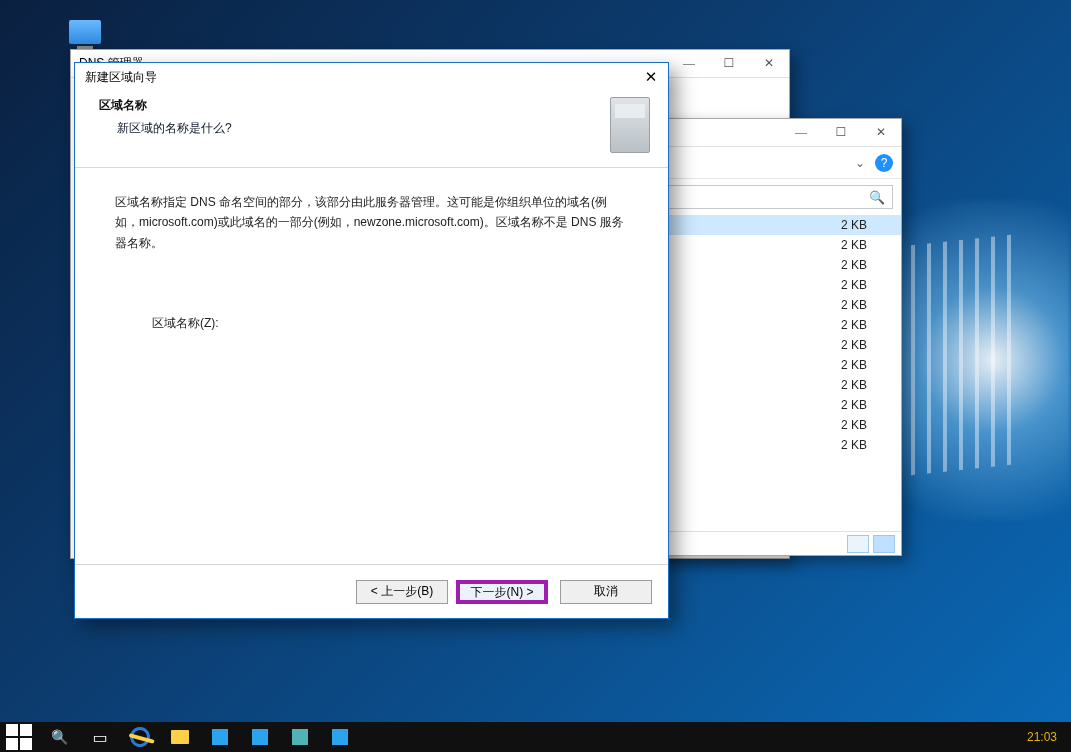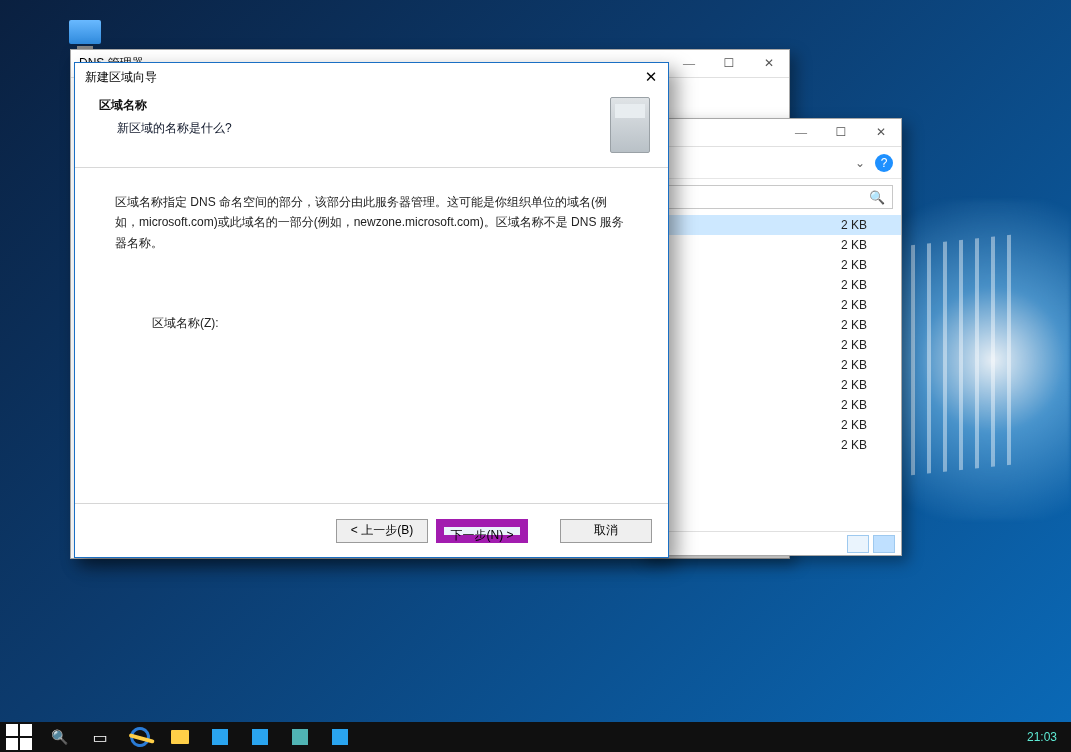--- a/index.html
+++ b/index.html
@@ -27,21 +27,21 @@
   .glyph.bin    { background:#0e639c; width:26px; height:30px; border-radius:4px; }
   .glyph.panel  { background:#0096e6; width:30px; height:30px; border-radius:50%; border:3px solid #fff; }
 
   
   .taskbar { position: absolute; left:0; right:0; bottom:0; height:30px; background:#101010; display:flex; align-items:center; padding:0 6px; }
   .taskbar .start { width:26px; height:26px; display:grid; grid-template:1fr 1fr/1fr 1fr; gap:2px; margin-right:10px; cursor:pointer; }
   .taskbar .start span{ background:#fff; }
   .taskbar .tbicon { width:36px; height:26px; margin-right:4px; display:flex;align-items:center;justify-content:center; cursor:pointer;}
   .taskbar .search { color:#fff; font-size:14px;}
   .taskbar .spacer{flex:1;}
-  .taskbar .clock{ color:#5eead4; font-size:12px; margin-right:8px;}
+  .taskbar .clock{ color:#eab308; font-size:12px; margin-right:8px;}
   .folder-ico { width:18px; height:14px; background:#ffcf48; border-radius:1px; position:relative;}
   .ie-ico{ width:20px;height:20px;border:3px solid #2a7bd6;border-radius:50%; transform:rotate(15deg); position:relative;}
   .ie-ico::after{content:"";position:absolute;left:-4px;top:6px;width:26px;height:4px;background:#ffcf48;border-radius:2px;}
 
   
   .win { position:absolute; background:#fff; border:1px solid #a8a8a8; box-shadow: 6px 6px 14px rgba(0,0,0,.35); }
   .win .titlebar{ height:28px; background:#fff; display:flex; align-items:center; font-size:12px; padding-left:8px; border-bottom:1px solid #e0e0e0;}
   .winbtns{ margin-left:auto; display:flex;}
   .winbtn{ width:40px; height:28px; display:flex;align-items:center;justify-content:center; font-family:"Segoe UI Symbol"; color:#555; cursor:pointer;}
 
@@ -59,41 +59,41 @@
   .explorer .searchbox .sicon{ color:#555; font-size:13px;}
   .explorer .filelist{ margin:6px 0 0 0; max-height:340px; overflow:hidden;}
   .explorer .sizecol{ display:flex; flex-direction:column;}
   .explorer .row{ display:flex; justify-content:flex-end; padding:3px 34px 3px 0; font-size:12px; color:#222;}
   .explorer .row.sel{ background:#cde8ff;}
   .explorer .status{ position:absolute; left:0; right:0; bottom:0; height:24px; border-top:1px solid #e0e0e0; display:flex; justify-content:flex-end; align-items:center; gap:4px; padding-right:6px;}
   .viewbtn{ width:22px;height:18px;border:1px solid #9ec9ef; background:#eaf4fd; }
   .viewbtn.active{ background:#bfe0ff; }
 
   
-  .wizard { position:absolute; left:74px; top:62px; width:595px; height:496px; background:#fff; border:1px solid #1a6fc4; box-shadow: 8px 8px 18px rgba(0,0,0,.4); }
+  .wizard { position:absolute; left:74px; top:62px; width:595px; height:557px; background:#fff; border:1px solid #1a6fc4; box-shadow: 8px 8px 18px rgba(0,0,0,.4); }
   .wizard .titlebar{ height:28px; display:flex; align-items:center; padding-left:10px; font-size:12px; }
   .wizard .close{ margin-left:auto; width:34px; height:28px; display:flex;align-items:center;justify-content:center; font-size:15px; cursor:pointer;}
   .wizard .header{ padding:6px 18px 14px 24px; display:flex; align-items:flex-start; border-bottom:1px solid #d8d8d8;}
   .wizard .h-text .h1{ font-size:12px; font-weight:bold; color:#111; }
   .wizard .h-text .h2{ font-size:12px; color:#0f172a; margin:6px 0 0 18px;}
   .server-ico{ margin-left:auto; width:40px; height:56px; background:linear-gradient(#dfe3e6,#b9c1c7); border:1px solid #9aa1a6; border-radius:2px; position:relative;}
   .server-ico::before{content:"";position:absolute;left:4px;right:4px;top:6px;height:14px;background:#e8edf0;}
   .wizard .content{ padding:24px 40px 15px 40px; font-size:12px; color:#222; line-height:1.7;}
   .wizard .desc{ margin-bottom:60px;}
   .wizard .lbl{ margin-bottom:6px;margin-left:37px;}
   .wizard input.zone{ width:460px; height:23px; border:1px solid #1e6fbf; padding:2px 5px; font-size:12px; }
   .wizard input.zone::selection{ background:#2f7dd1; color:#fff; }
   .zone-wrap{ position:relative; width:460px;}
   .zone-selected{
     position:absolute; left:1px; top:1px; bottom:1px;
     background:#2f7dd1; color:#fff; font-size:12px; padding:3px 4px; display:flex; align-items:center;
   }
   .wizard .footer{ position:absolute; left:0; right:0; bottom:0; height:54px; border-top:1px solid #d6d6d6; display:flex; justify-content:flex-end; align-items:center; gap:8px; padding-right:16px;}
   .wbtn{ min-width:92px; height:24px; border:1px solid #9b9b9b; background:#efefef; font-size:12px; cursor:pointer; }
-  .wbtn.primary{ border:8px solid #a21caf; background:#eaf3fb;}
+  .wbtn.primary{ border:4px solid #a21caf; background:#eaf3fb;}
 </style>
 </head>
 <body>
 
 <div class="desktop">
   <div class="hero-light"></div>
   <div class="hero-lines"></div>
 
   <div class="desktop-icons">
     <div class="dicon">
@@ -202,21 +202,21 @@
     </div>
     <div class="server-ico"></div>
   </div>
   <div class="content">
     <div class="desc">区域名称指定 DNS 命名空间的部分，该部分由此服务器管理。这可能是你组织单位的域名(例如，microsoft.com)或此域名的一部分(例如，newzone.microsoft.com)。区域名称不是 DNS 服务器名称。</div>
     <div class="lbl">区域名称(Z):</div>
   </div>
   <div class="footer">
     <button class="wbtn">&lt; 上一步(B)</button>
     <button class="wbtn primary">下一步(N) &gt;</button>
-    <button class="wbtn" style="margin-left:24px">取消</button>
+    <button class="wbtn" style="margin-left:4px">取消</button>
   </div>
 </div>
 
 <div class="taskbar">
   <div class="start">
       <span></span>
       <span></span>
       <span></span>
       <span></span>
     </div>

